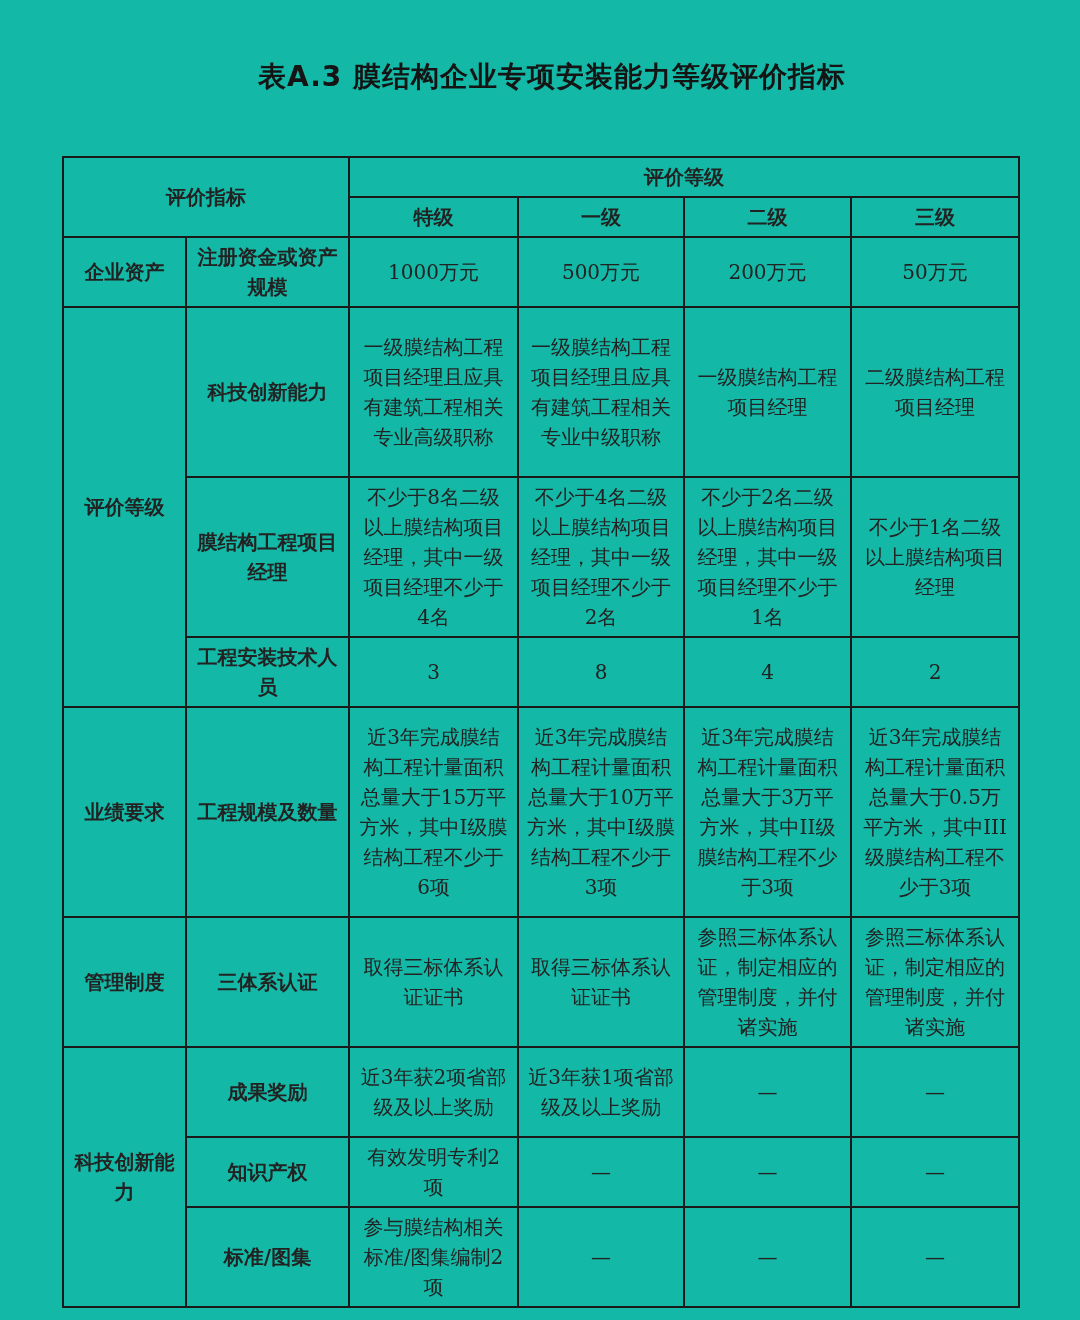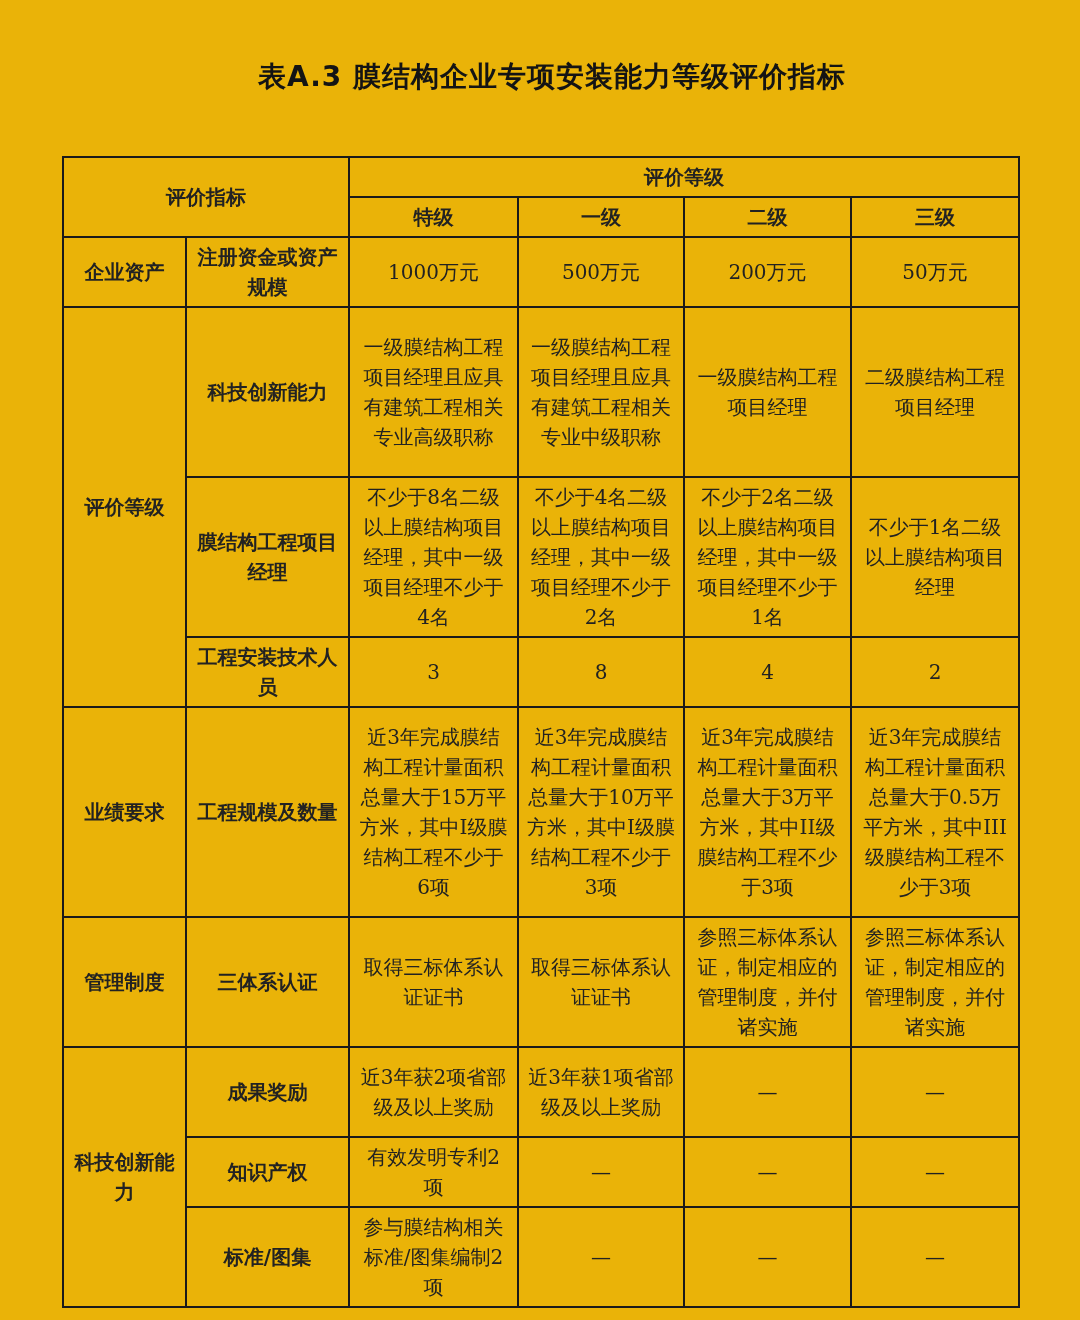--- a/index.html
+++ b/index.html
@@ -6,21 +6,21 @@
   html, body {
     width: 1080px;
     background: #ffffff;
     font-family: "DejaVu Serif", "Liberation Serif", serif;
     color: #1c1c1c;
   }
   .page {
     width: 1080px;
     height: 1320px;
     padding: 58px 38px 20px 62px;
-    background: #eab308;
+    background: #14b8a6;
     overflow: hidden;
   }
   .doc-title {
     text-align: center;
     font-size: 28px;
     font-weight: bold;
     letter-spacing: 1px;
     color: #141414;
     margin-bottom: 60px;
     font-family: "DejaVu Sans", "Liberation Sans", sans-serif;

